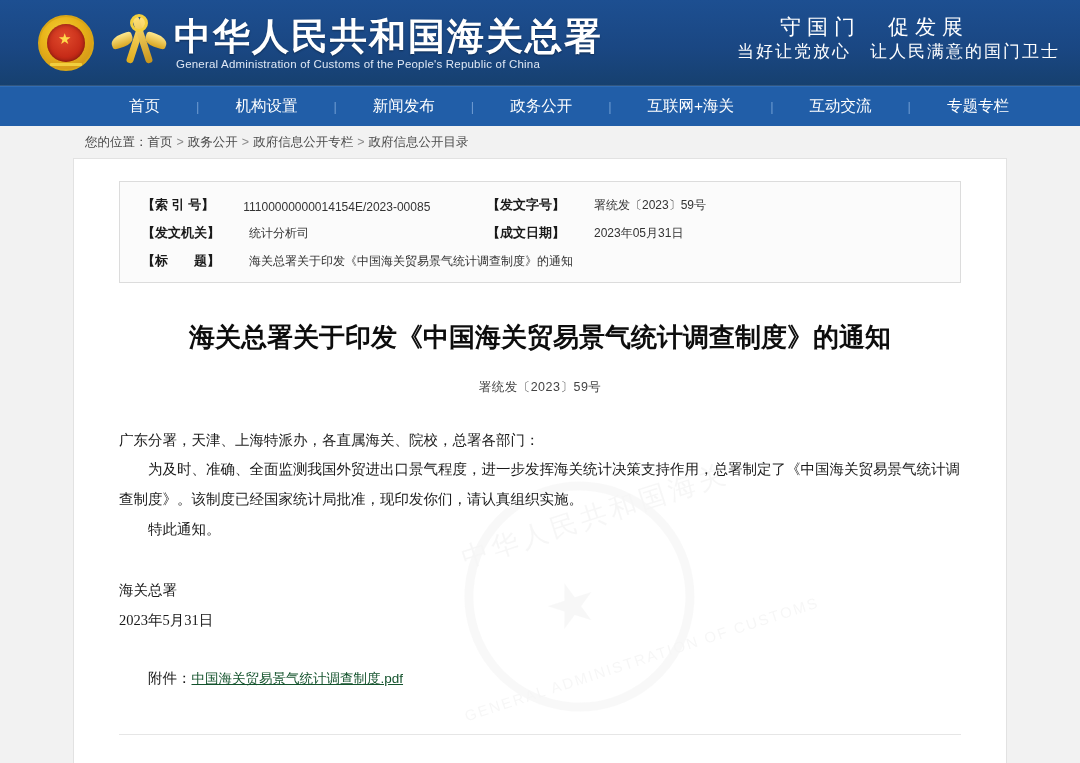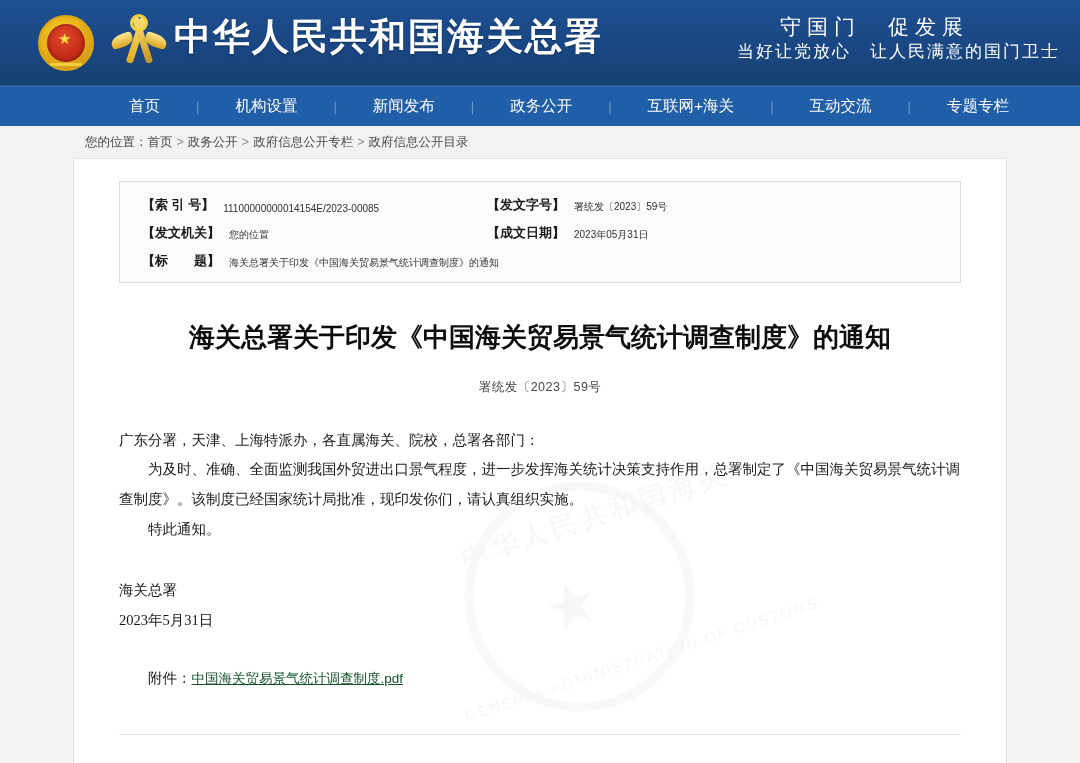--- a/index.html
+++ b/index.html
@@ -269,21 +269,22 @@
   .meta-cell.left  { width: 345px; }
   .meta-key {
     color: #1a1a1a;
     font-weight: bold;
     white-space: nowrap;
     margin-right: 9px;
     font-size: 13px;
   }
   .meta-val {
     color: #333333;
-    font-size: 10px;
+    font-size: 12px;
+    margin-left: 20px;
   }
 
   
   .doc-title {
     position: relative;
     text-align: center;
     font-size: 26px;
     font-weight: bold;
     color: #0d0d0d;
     font-family: "Liberation Serif", "DejaVu Serif", serif;
@@ -354,20 +355,21 @@
         <div class="bar"></div>
       </div>
       <div class="caduceus">
         <div class="wing-l"></div>
         <div class="wing-r"></div>
         <div class="key"></div>
         <div class="key2"></div>
         <div class="bow"></div>
       </div>
       <div class="title-cn">中华人民共和国海关总署</div>
+      <div class="title-en">General Administration of Customs of the People's Republic of China</div>
       <div class="slogan1">守国门　促发展</div>
       <div class="slogan2">当好让党放心　让人民满意的国门卫士</div>
     </div>
   </div>
 
   <div class="nav">
     <div class="nav-list">
       <div class="nav-item">首页</div>
       <div class="nav-sep">|</div>
       <div class="nav-item">机构设置</div>
@@ -407,21 +409,21 @@
             <span class="meta-val">11100000000014154E/2023-00085</span>
           </div>
           <div class="meta-cell">
             <span class="meta-key">【发文字号】</span>
             <span class="meta-val">署统发〔2023〕59号</span>
           </div>
         </div>
         <div class="meta-row">
           <div class="meta-cell left">
             <span class="meta-key">【发文机关】</span>
-            <span class="meta-val">您的位置</span>
+            <span class="meta-val">统计分析司</span>
           </div>
           <div class="meta-cell">
             <span class="meta-key">【成文日期】</span>
             <span class="meta-val">2023年05月31日</span>
           </div>
         </div>
         <div class="meta-row">
           <div class="meta-cell">
             <span class="meta-key">【标　　题】</span>
             <span class="meta-val">海关总署关于印发《中国海关贸易景气统计调查制度》的通知</span>

